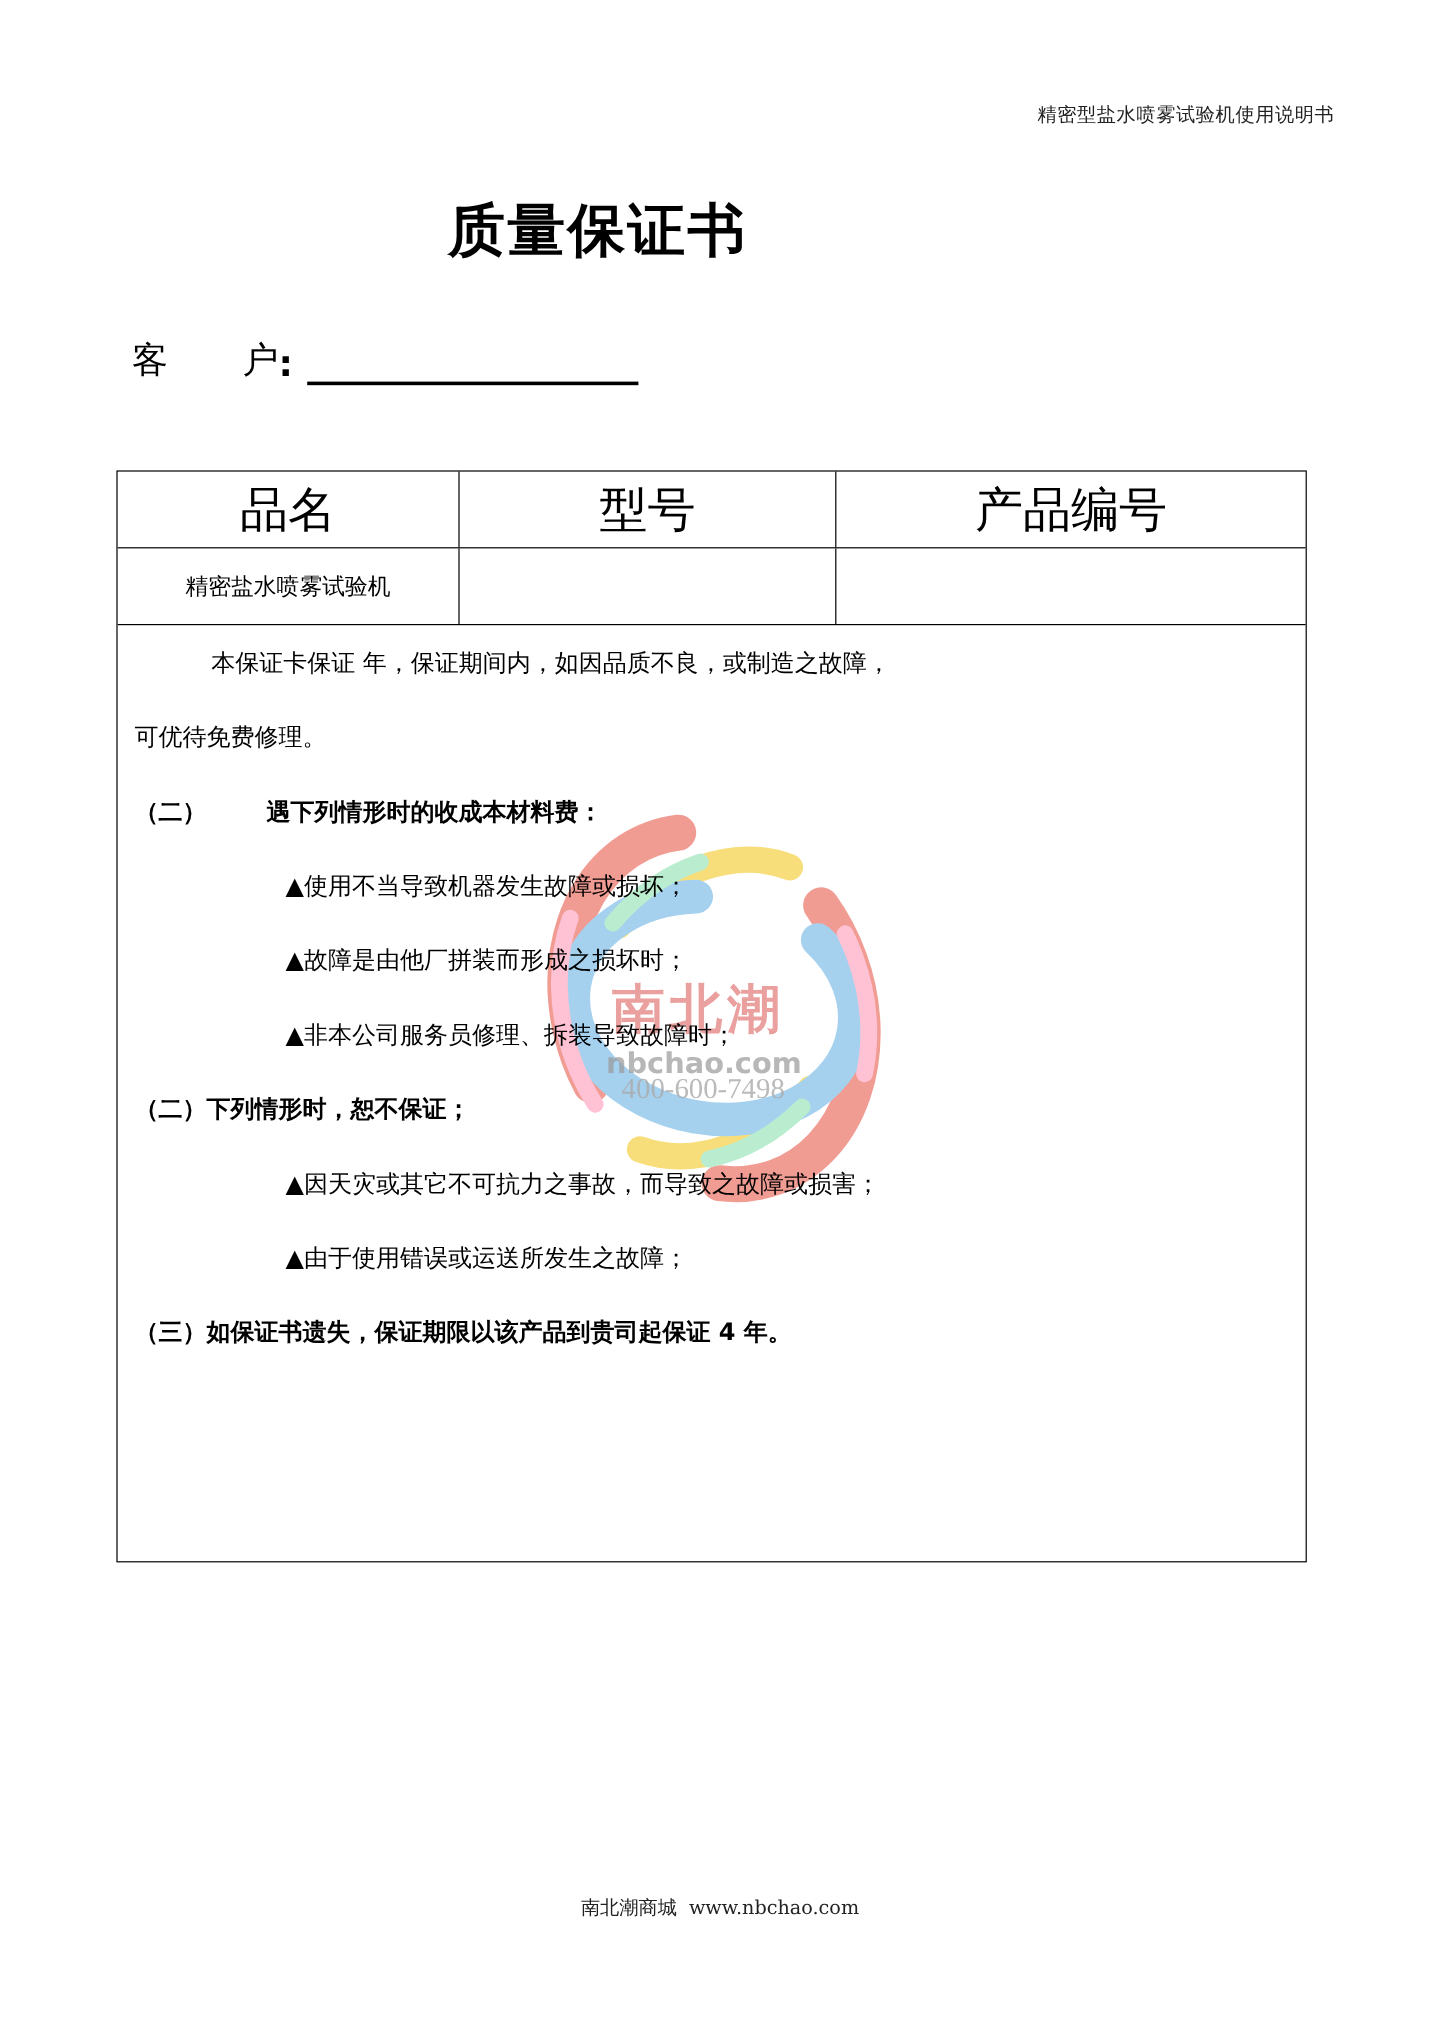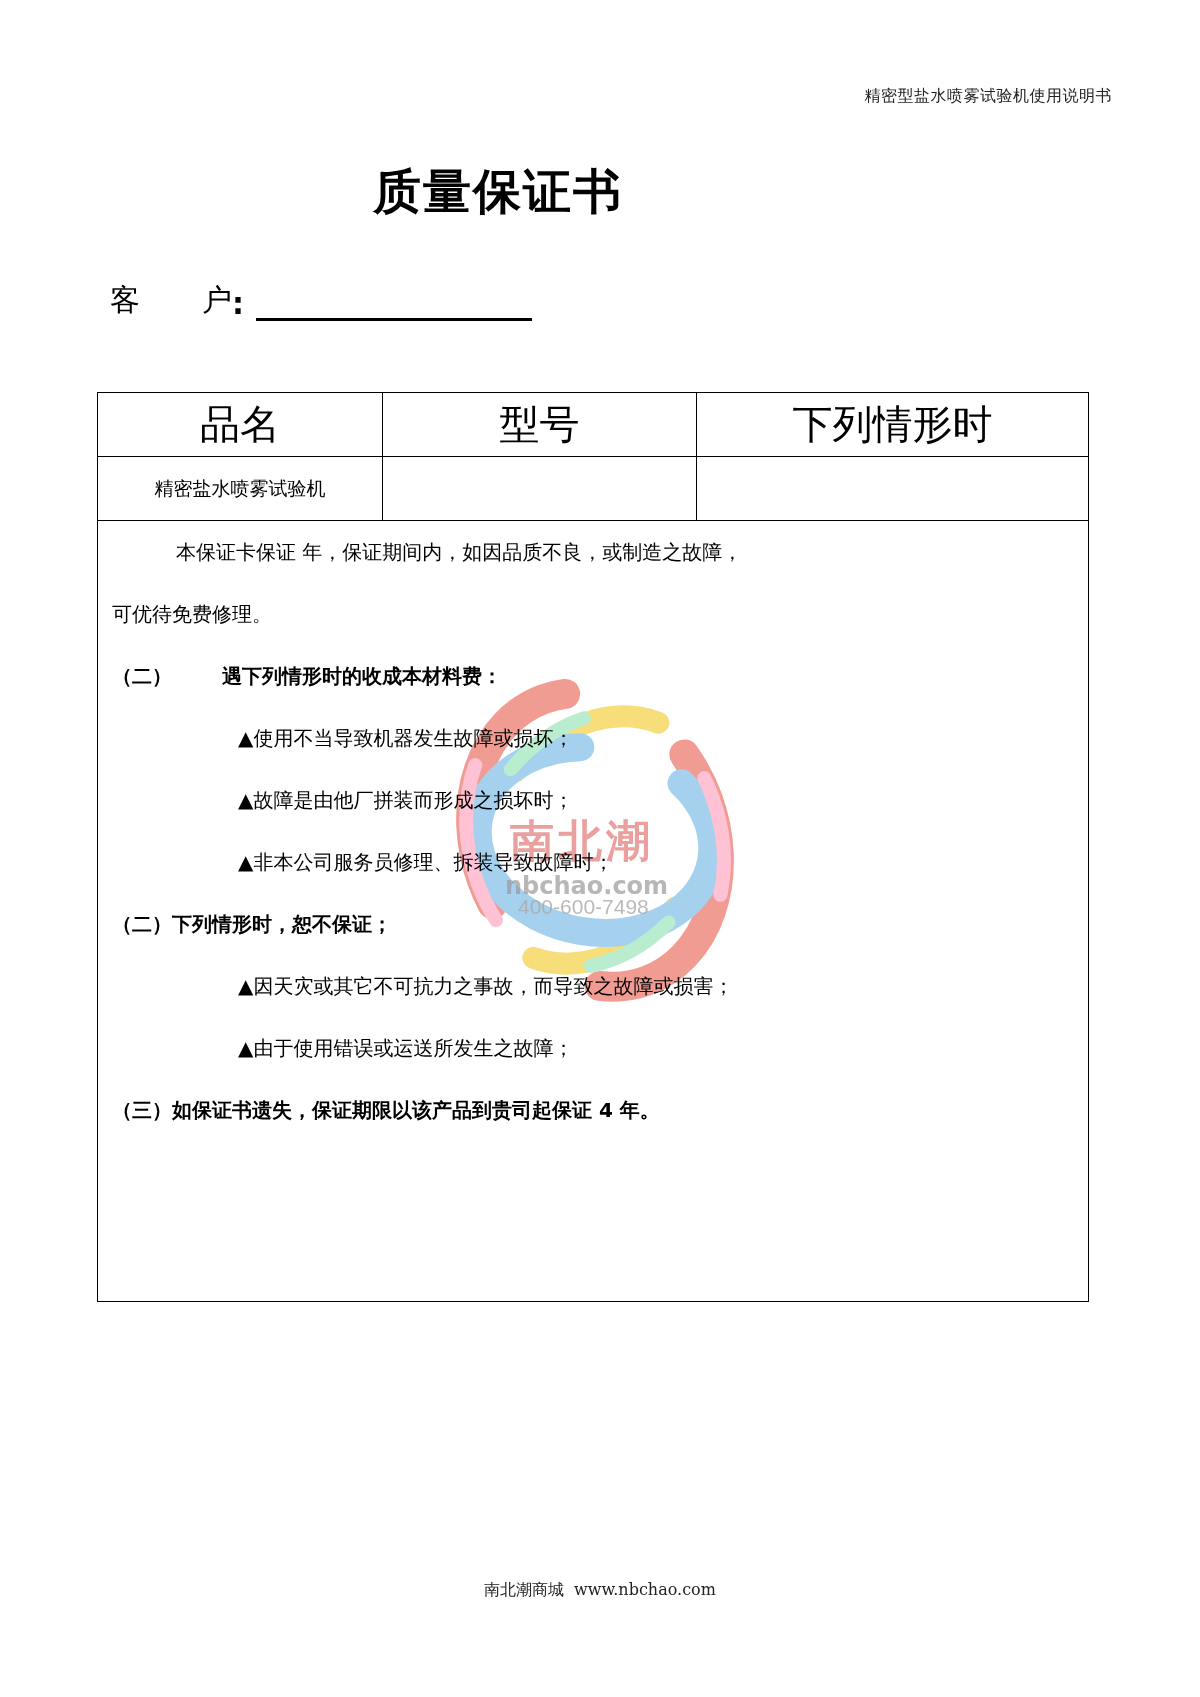--- a/index.html
+++ b/index.html
@@ -24,21 +24,21 @@
   .terms { position: relative; padding: 0 14px; font-family: "DejaVu Sans", sans-serif; font-size: 20px; }
   .terms .line { height: 62px; display: flex; align-items: center; white-space: nowrap; position: relative; z-index: 2; }
   .terms .indent { padding-left: 64px; }
   .terms .bold { font-weight: bold; }
   .terms .bullet { padding-left: 126px; }
   .terms .gap { display: inline-block; width: 50px; }
 
   .watermark { position: absolute; left: 445px; top: 655px; width: 300px; height: 360px; z-index: 1; opacity: 0.55; pointer-events: none; }
   .wm-text-cn { position: absolute; left: 510px; top: 812px; font-size: 44px; color: #d9534f; opacity: 0.55; font-family: "DejaVu Serif", serif; font-weight: bold; letter-spacing: 4px; z-index: 1; }
   .wm-text-en { position: absolute; left: 505px; top: 872px; font-size: 24px; color: #999; opacity: 0.7; font-family: "DejaVu Sans", sans-serif; font-weight: bold; z-index: 1; }
-  .wm-text-tel { position: absolute; left: 518px; top: 895px; font-size: 21px; color: #aaa; opacity: 0.8; font-family: Liberation Sans, sans-serif; z-index: 1; }
+  .wm-text-tel { position: absolute; left: 518px; top: 895px; font-size: 24px; color: #aaa; opacity: 0.8; font-family: Liberation Serif, serif; z-index: 1; }
 
   .footer { position: absolute; top: 1580px; left: 0; width: 1200px; text-align: center; font-size: 16px; color: #222; font-family: "DejaVu Serif", serif; }
   .footer .sep { display: inline-block; width: 10px; }
 </style>
 </head>
 <body>
 
 <div class="running-header">精密型盐水喷雾试验机使用说明书</div>
 
 <div class="doc-title" style="width:996px;">质量保证书</div>
@@ -60,21 +60,21 @@
   </g>
 </svg>
 <div class="wm-text-cn">南北潮</div>
 <div class="wm-text-en">nbchao.com</div>
 <div class="wm-text-tel">400-600-7498</div>
 
 <div class="table">
   <div class="row header">
     <div class="cell c1">品名</div>
     <div class="cell c2">型号</div>
-    <div class="cell c3">下列情形时</div>
+    <div class="cell c3">产品编号</div>
   </div>
   <div class="row product">
     <div class="cell c1">精密盐水喷雾试验机</div>
     <div class="cell c2"></div>
     <div class="cell c3"></div>
   </div>
   <div class="terms">
     <div class="line indent">本保证卡保证  年，保证期间内，如因品质不良，或制造之故障，</div>
     <div class="line">可优待免费修理。</div>
     <div class="line bold">

